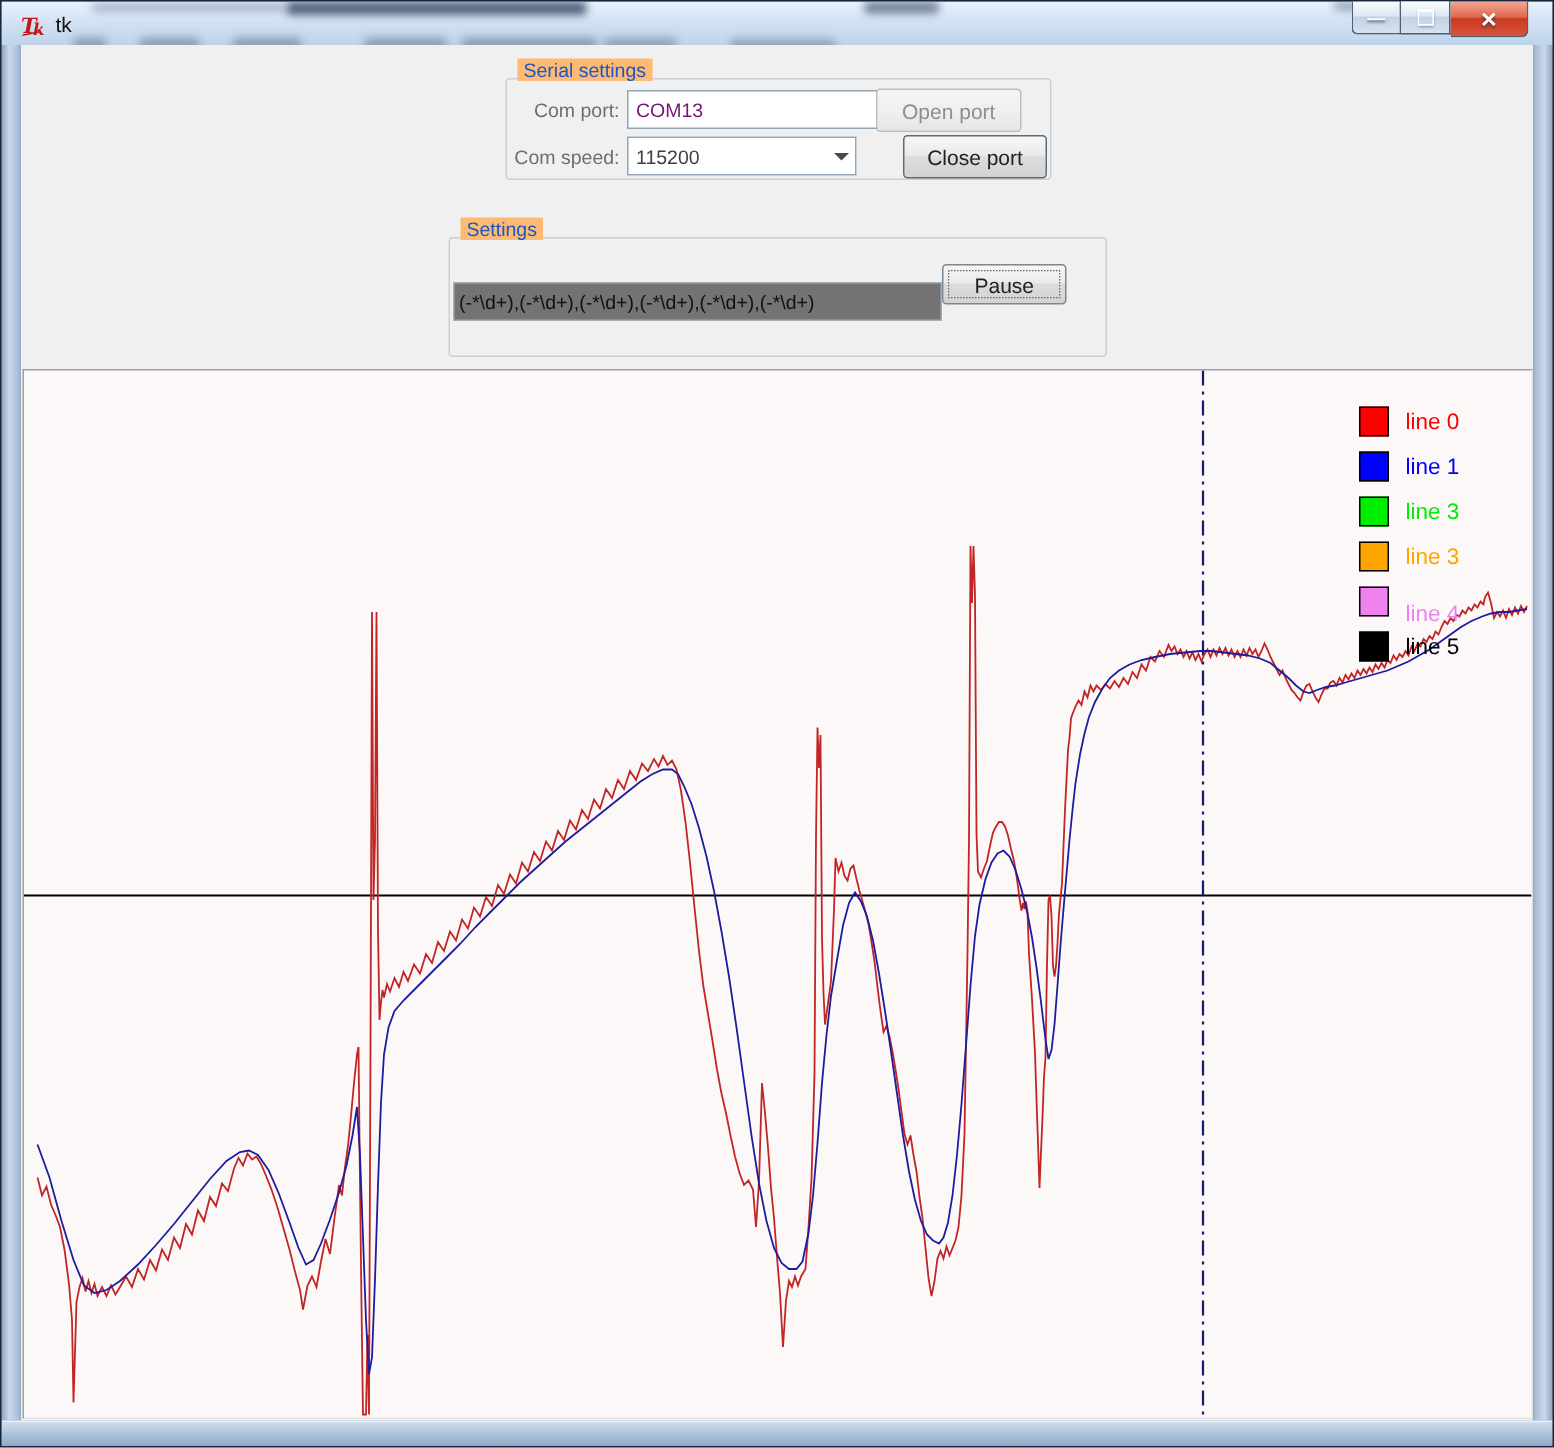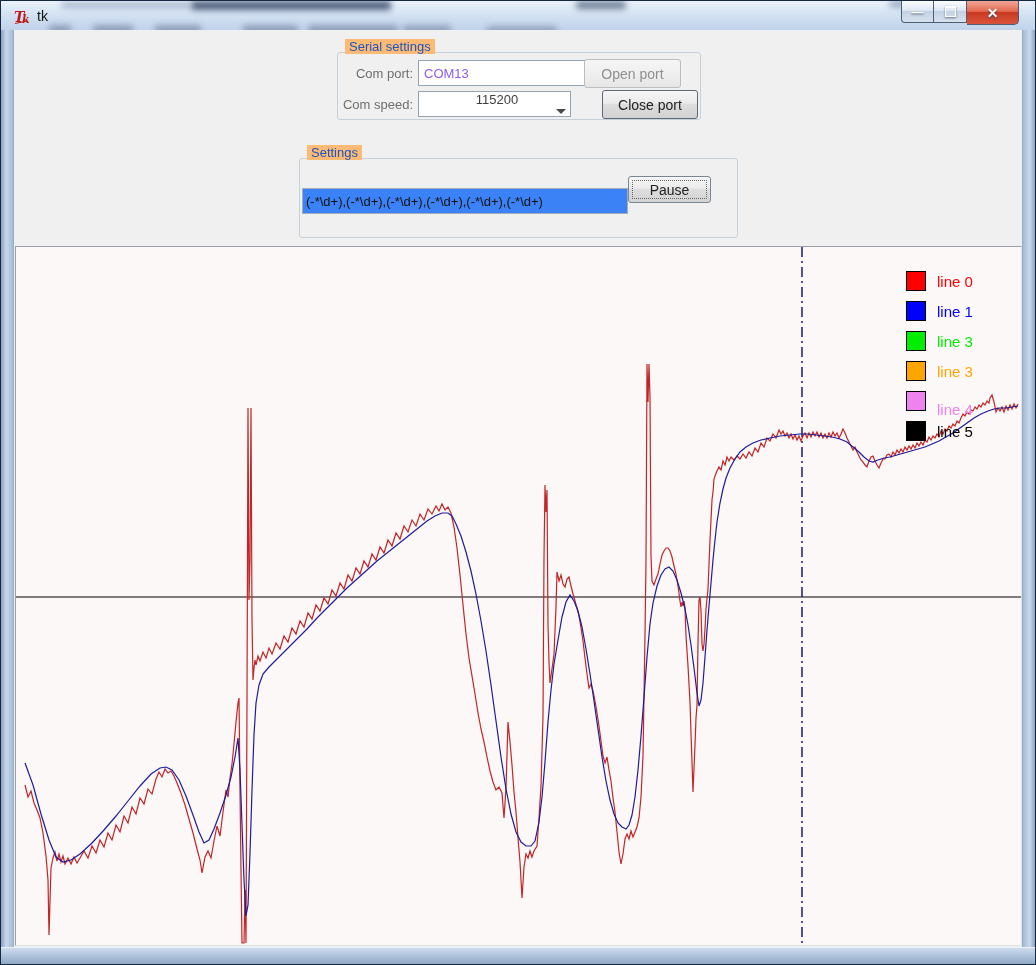--- a/index.html
+++ b/index.html
@@ -39,21 +39,21 @@
          display:flex;align-items:center;font-size:13px;padding-left:5px;}
   .combo .arrowzone{margin-left:auto;width:18px;height:100%;display:flex;align-items:center;justify-content:center;}
   .combo .arrow{width:0;height:0;border-left:5px solid transparent;border-right:5px solid transparent;border-top:5px solid #4a4a4a;}
   .btn{position:absolute;box-sizing:border-box;border:1px solid #9a9a9a;border-radius:3px;
        background:linear-gradient(#f6f6f6,#ebebeb 45%,#dddddd 50%,#d2d2d2);
        display:flex;align-items:center;justify-content:center;font-size:14px;color:#222;}
   .btn.disabled{color:#8f8f8f;border-color:#bdbdbd;background:linear-gradient(#f5f5f5,#efefef 50%,#e6e6e6);}
   .btn.strong{border-color:#5f6a75;}
   .btn.focus{border-color:#7a8794;}
   .btn.focus .focusrect{position:absolute;inset:3px;border:1px dotted #666;border-radius:1px;}
-  .txtinput{position:absolute;box-sizing:border-box;border:1px solid #a5adb5;border-top-color:#7e8archive;background:#3b82f6;
+  .txtinput{position:absolute;box-sizing:border-box;border:1px solid #a5adb5;border-top-color:#7e8archive;background:#737373;
             font-family:"Liberation Sans",sans-serif;font-size:13px;color:#111;padding:0 3px;}
   
   .plot-canvas{position:absolute;left:15px;top:246px;width:1007px;height:700px;box-sizing:border-box;
                background:#fdf8f8;border:1px solid;border-color:#9aa0a8 #e2e2e2 #e2e2e2 #9aa0a8;}
   .plot-canvas svg{position:absolute;left:0;top:0;}
   .legend-item{position:absolute;left:890px;display:flex;align-items:center;height:20px;}
   .legend-swatch{width:20px;height:20px;border:1px solid #000;box-sizing:border-box;flex:0 0 auto;}
   .legend-label{margin-left:11px;font-size:15px;white-space:nowrap;}
 </style>
 </head>
@@ -97,32 +97,32 @@
   <div class="frame-side" style="left:1px;"></div>
   <div class="frame-side right" style="left:1022px;"></div>
   <div class="frame-bottom"></div>
 
   <div class="client"></div>
 
   <div class="groupbox" style="left:337px;top:52px;width:362px;height:66px;"></div>
   <span class="grouplabel" style="left:345px;top:39px;">Serial settings</span>
 
   <span class="glabel" style="left:337px;top:66px;width:76px;text-align:right;">Com port:</span>
-  <div class="combo" style="left:418px;top:60px;width:182px;height:26px;color:#8b5cf6;">
+  <div class="combo" style="left:418px;top:60px;width:182px;height:26px;color:#701a75;">
     <span>COM13</span>
     <span class="arrowzone">
         <span class="arrow"></span>
       </span>
   </div>
   <div class="btn disabled" style="left:584px;top:59px;width:97px;height:29px;">
     <span>Open port</span>
   </div>
 
   <span class="glabel" style="left:335px;top:97px;width:78px;text-align:right;">Com speed:</span>
-  <div class="combo" style="left:418px;top:91px;width:153px;height:26px;color:#3f3f3f;flex-direction:column;">
+  <div class="combo" style="left:418px;top:91px;width:153px;height:26px;color:#3f3f3f;">
     <span>115200</span>
     <span class="arrowzone">
         <span class="arrow"></span>
       </span>
   </div>
   <div class="btn strong" style="left:602px;top:90px;width:96px;height:29px;">
     <span>Close port</span>
   </div>
 
   <div class="groupbox" style="left:299px;top:158px;width:437px;height:78px;"></div>

